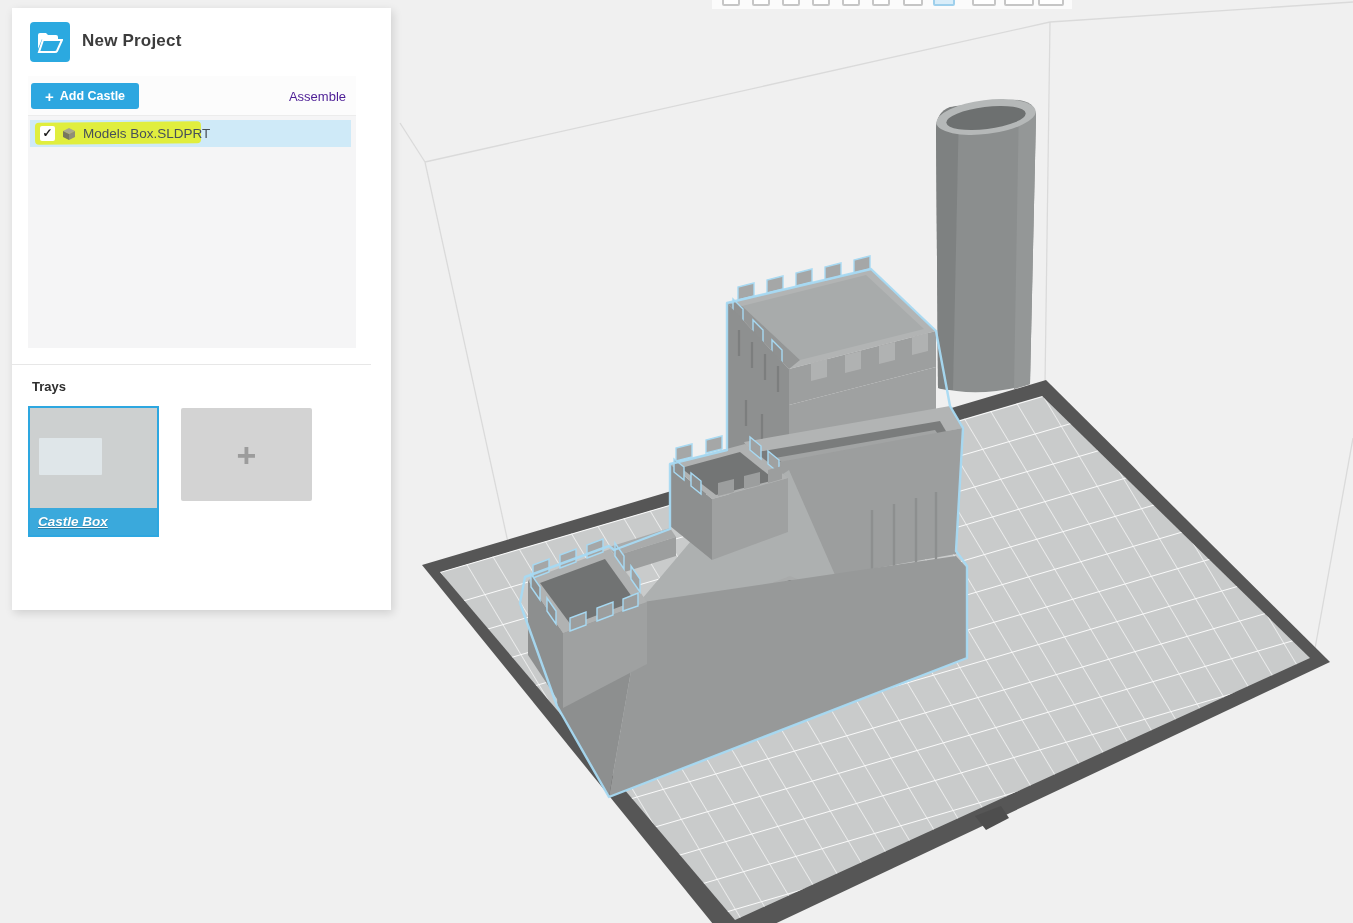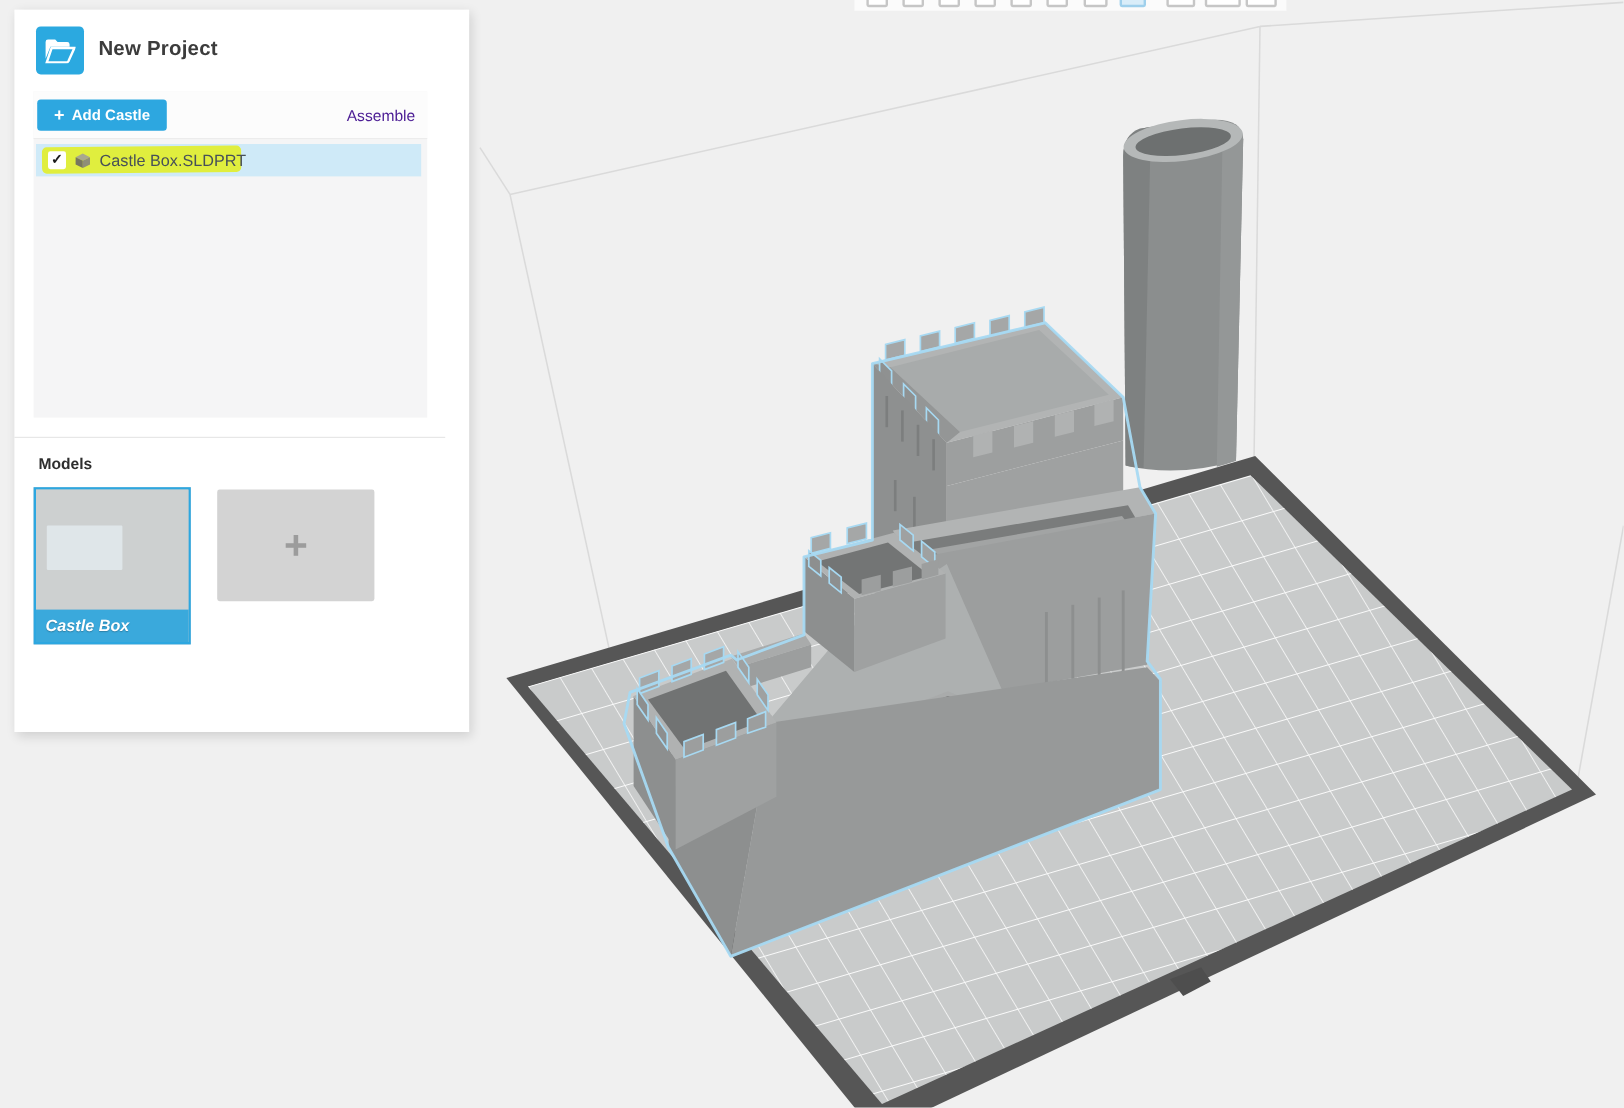--- a/index.html
+++ b/index.html
@@ -38,21 +38,21 @@
   .model-check{position:relative;margin-left:10px;width:15px;height:15px;background:#ffffff;border-radius:2px;
     font-size:12px;font-weight:700;color:#1a1a1a;text-align:center;line-height:15px;cursor:pointer;}
   .model-cube{position:relative;margin-left:7px;width:14px;height:14px;}
   .model-label{position:relative;margin-left:7px;font-size:13.5px;color:#475059;}
   #panel-divider{position:absolute;left:0;top:356px;width:359px;height:1px;background:#e7e7e7;}
   #trays-heading{position:absolute;left:20px;top:371px;font-size:13px;font-weight:700;color:#2e2e2e;}
   #tray-card-1{position:absolute;left:16px;top:398px;width:131px;height:131px;border:2px solid #2da7e0;box-sizing:border-box;background:#cdd0d0;cursor:pointer;}
   #tray-thumb{position:absolute;left:0;top:0;width:127px;height:100px;background:#cdd0d0;}
   #tray-thumb .silhouette{position:absolute;left:9px;top:30px;width:63px;height:37px;background:#dfe6e9;border-radius:1px;}
   #tray-label-bar{position:absolute;left:0;bottom:0;width:127px;height:27px;background:#3aa9dc;display:flex;align-items:center;}
-  #tray-label-bar span{margin-left:8px;color:#ffffff;font-size:13.5px;font-weight:700;font-style:italic;text-shadow:0 1px 1px rgba(0,0,0,.25);}
+  #tray-label-bar span{margin-left:8px;color:#ffffff;font-size:13.5px;font-weight:700;font-style:italic;text-shadow:0 1px 1px rgba(0,0,0,.25);text-decoration:underline;}
   #tray-card-add{position:absolute;left:169px;top:400px;width:131px;height:93px;background:#d3d3d3;border-radius:2px;cursor:pointer;
     display:flex;align-items:center;justify-content:center;}
   #tray-card-add span{font-size:34px;font-weight:700;color:#9c9c9c;line-height:1;}
 </style>
 </head>
 <body>
 
 <svg id="viewport" viewBox="0 0 1353 923" xmlns="http://www.w3.org/2000/svg">
   <defs>
     <pattern id="bedgrid" width="1" height="1" patternUnits="userSpaceOnUse" patternTransform="matrix(26.2,-7.65,18,30,440,572)">
@@ -228,26 +228,26 @@
     </div>
 
     <div class="model-row">
       <div class="marker"></div>
       <div class="model-check">✓</div>
       <svg class="model-cube" viewBox="0 0 14 14">
         <polygon points="7,1 13,4 7,7 1,4" fill="#a8a88f"></polygon>
         <polygon points="1,4 7,7 7,13 1,10" fill="#77775f"></polygon>
         <polygon points="13,4 7,7 7,13 13,10" fill="#8f8f77"></polygon>
       </svg>
-      <div class="model-label">Castle Box.SLDPRT</div>
+      <div class="model-label">Models Box.SLDPRT</div>
     </div>
   </div>
 
   <div id="panel-divider"></div>
-  <div id="trays-heading">Models</div>
+  <div id="trays-heading">Trays</div>
 
   <div id="tray-card-1">
     <div id="tray-thumb">
       <div class="silhouette"></div>
     </div>
     <div id="tray-label-bar">
       <span>Castle Box</span>
     </div>
   </div>
 

